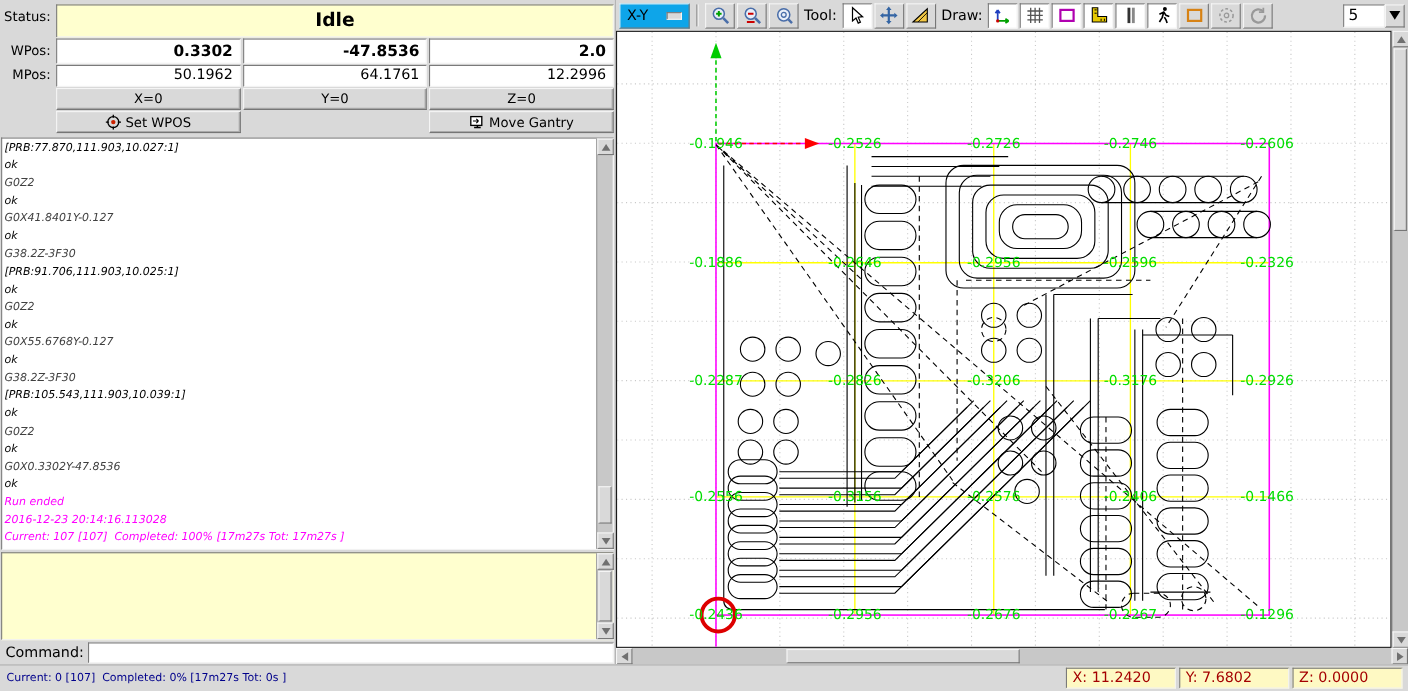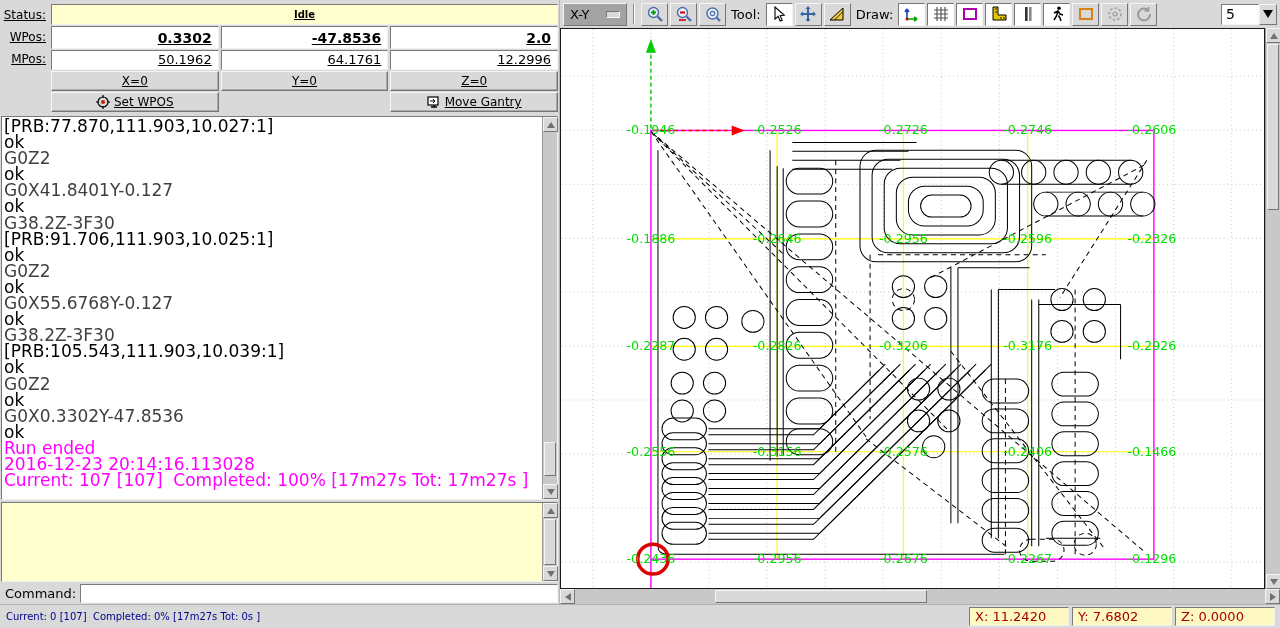--- a/index.html
+++ b/index.html
@@ -5,34 +5,34 @@
   * { margin:0; padding:0; box-sizing:border-box; }
   html,body { width:1280px; height:628px; overflow:hidden;
     font-family:"DejaVu Sans", "Liberation Sans", sans-serif; font-size:12px;
     background:#d9d9d9; }
   .app { display:grid; grid-template-columns:560px 1fr; grid-template-rows:604px 24px;
     width:1280px; height:628px; }
 
   
   .left-pane { grid-column:1; grid-row:1; display:flex; flex-direction:column;
     padding:4px 1px 0 1px; border-right:1px solid #b5b5b5; background:#d9d9d9; }
-  .dro-row { display:grid; grid-template-columns:48px 1fr 1fr 1fr; gap:2px; margin-bottom:1px; align-items:stretch;text-decoration:underline; }
+  .dro-row { display:grid; grid-template-columns:48px 1fr 1fr 1fr; gap:2px; margin-bottom:1px; align-items:stretch; }
   .dro-label { text-align:right; padding:4px 3px 0 0; color:#000; }
   .sunken { background:#fff; border:1px solid; border-color:#7a7a7a #f2f2f2 #f2f2f2 #7a7a7a; }
   .status-box { grid-column:2 / 5; background:#ffffcf; text-align:center;
-    font-weight:bold; font-size:10px; padding:4px 0; border:1px solid;
+    font-weight:bold; font-size:17px; padding:4px 0; border:1px solid;
     border-color:#7a7a7a #f2f2f2 #f2f2f2 #7a7a7a; }
   .num-cell { text-align:right; padding:3px 6px 2px 2px; font-size:14px; }
   .num-cell.bold { font-weight:bold; }
   .btn { background:#d9d9d9; border:1px solid; border-color:#f5f5f5 #767676 #767676 #f5f5f5;
     box-shadow:inset -1px -1px 0 #aaa; text-align:center; padding:2px 4px; cursor:default;
     font-size:12px; color:#000; display:flex; align-items:center; justify-content:center; gap:4px; }
   .log-wrap { flex:1; display:flex; margin-top:3px; border:1px solid;
     border-color:#7a7a7a #f2f2f2 #f2f2f2 #7a7a7a; background:#fff; min-height:0; }
-  .log-lines { flex:1; overflow:hidden; padding:1px 2px; font-size:17px; line-height:16.1px; white-space:pre; }
+  .log-lines { flex:1; overflow:hidden; padding:1px 2px; font-size:10px; line-height:16.1px; white-space:pre;font-style:italic; }
   .c-k { color:#000; } .c-b { color:#404040; } .c-m { color:#ff00ff; }
   .editor { height:80px; background:#ffffcf; border:1px solid;
     border-color:#7a7a7a #f2f2f2 #f2f2f2 #7a7a7a; margin-top:2px; display:flex; }
   .editor-body { flex:1; }
   .command-row { height:21px; display:flex; align-items:center; margin-top:1px; }
   .command-row label { padding:0 4px 0 4px; font-size:13px; }
   .command-row input { flex:1; height:19px; border:1px solid;
     border-color:#7a7a7a #f2f2f2 #f2f2f2 #7a7a7a; background:#fff; padding:0 3px;
     font-family:inherit; font-size:12px; }
 
@@ -52,21 +52,21 @@
     border:1px solid; border-color:#f5f5f5 #767676 #767676 #f5f5f5; }
 
   
   .right-pane { grid-column:2; grid-row:1; display:flex; flex-direction:column; background:#d9d9d9; }
   .toolbar { height:28px; display:flex; align-items:center; padding:2px 3px; gap:2px; flex:none; }
   .tbtn { width:27px; height:23px; background:#d9d9d9; border:1px solid;
     border-color:#f5f5f5 #767676 #767676 #f5f5f5; display:flex; align-items:center; justify-content:center; flex:none; }
   .tbtn.on { background:#ffffff; border-color:#767676 #f5f5f5 #f5f5f5 #767676; }
   .tsep { width:1px; height:20px; border-left:1px solid #8a8a8a; border-right:1px solid #fff; margin:0 4px; }
   .tlabel { font-size:13px; padding:0 3px; }
-  .viewbtn { height:23px; width:64px; background:#a3a3a3; border:1px solid;
+  .viewbtn { height:23px; width:64px; background:#0ea5e9; border:1px solid;
     border-color:#f5f5f5 #767676 #767676 #f5f5f5; display:flex; align-items:center;
     justify-content:space-between; padding:0 6px; font-size:13px; }
   .viewbtn .dash { width:14px; height:7px; background:#d9d9d9; border:1px solid;
     border-color:#767676 #f5f5f5 #f5f5f5 #767676; }
   .spin-wrap { margin-left:auto; display:flex; align-items:center; }
   .spin-entry { width:38px; height:21px; background:#fff; border:1px solid;
     border-color:#7a7a7a #f2f2f2 #f2f2f2 #7a7a7a; padding:1px 4px; font-size:14px; }
   .spin-drop { width:18px; height:21px; background:#d9d9d9; border:1px solid;
     border-color:#f5f5f5 #767676 #767676 #f5f5f5; display:flex; align-items:center; justify-content:center; }
   .spin-drop .tri { width:0;height:0;border-left:5px solid transparent;border-right:5px solid transparent;border-top:8px solid #000; }

